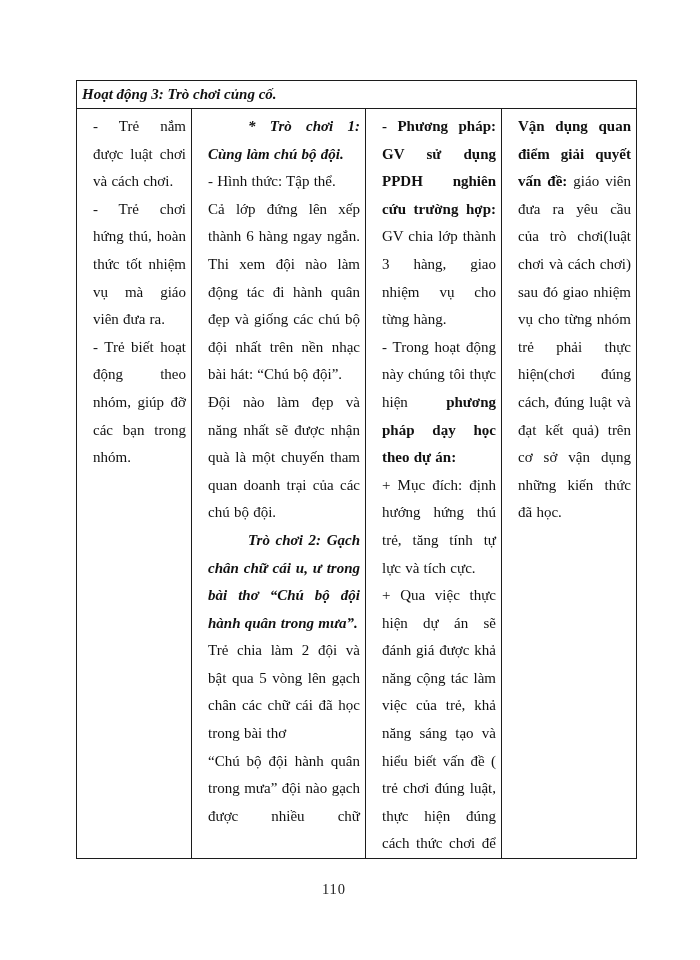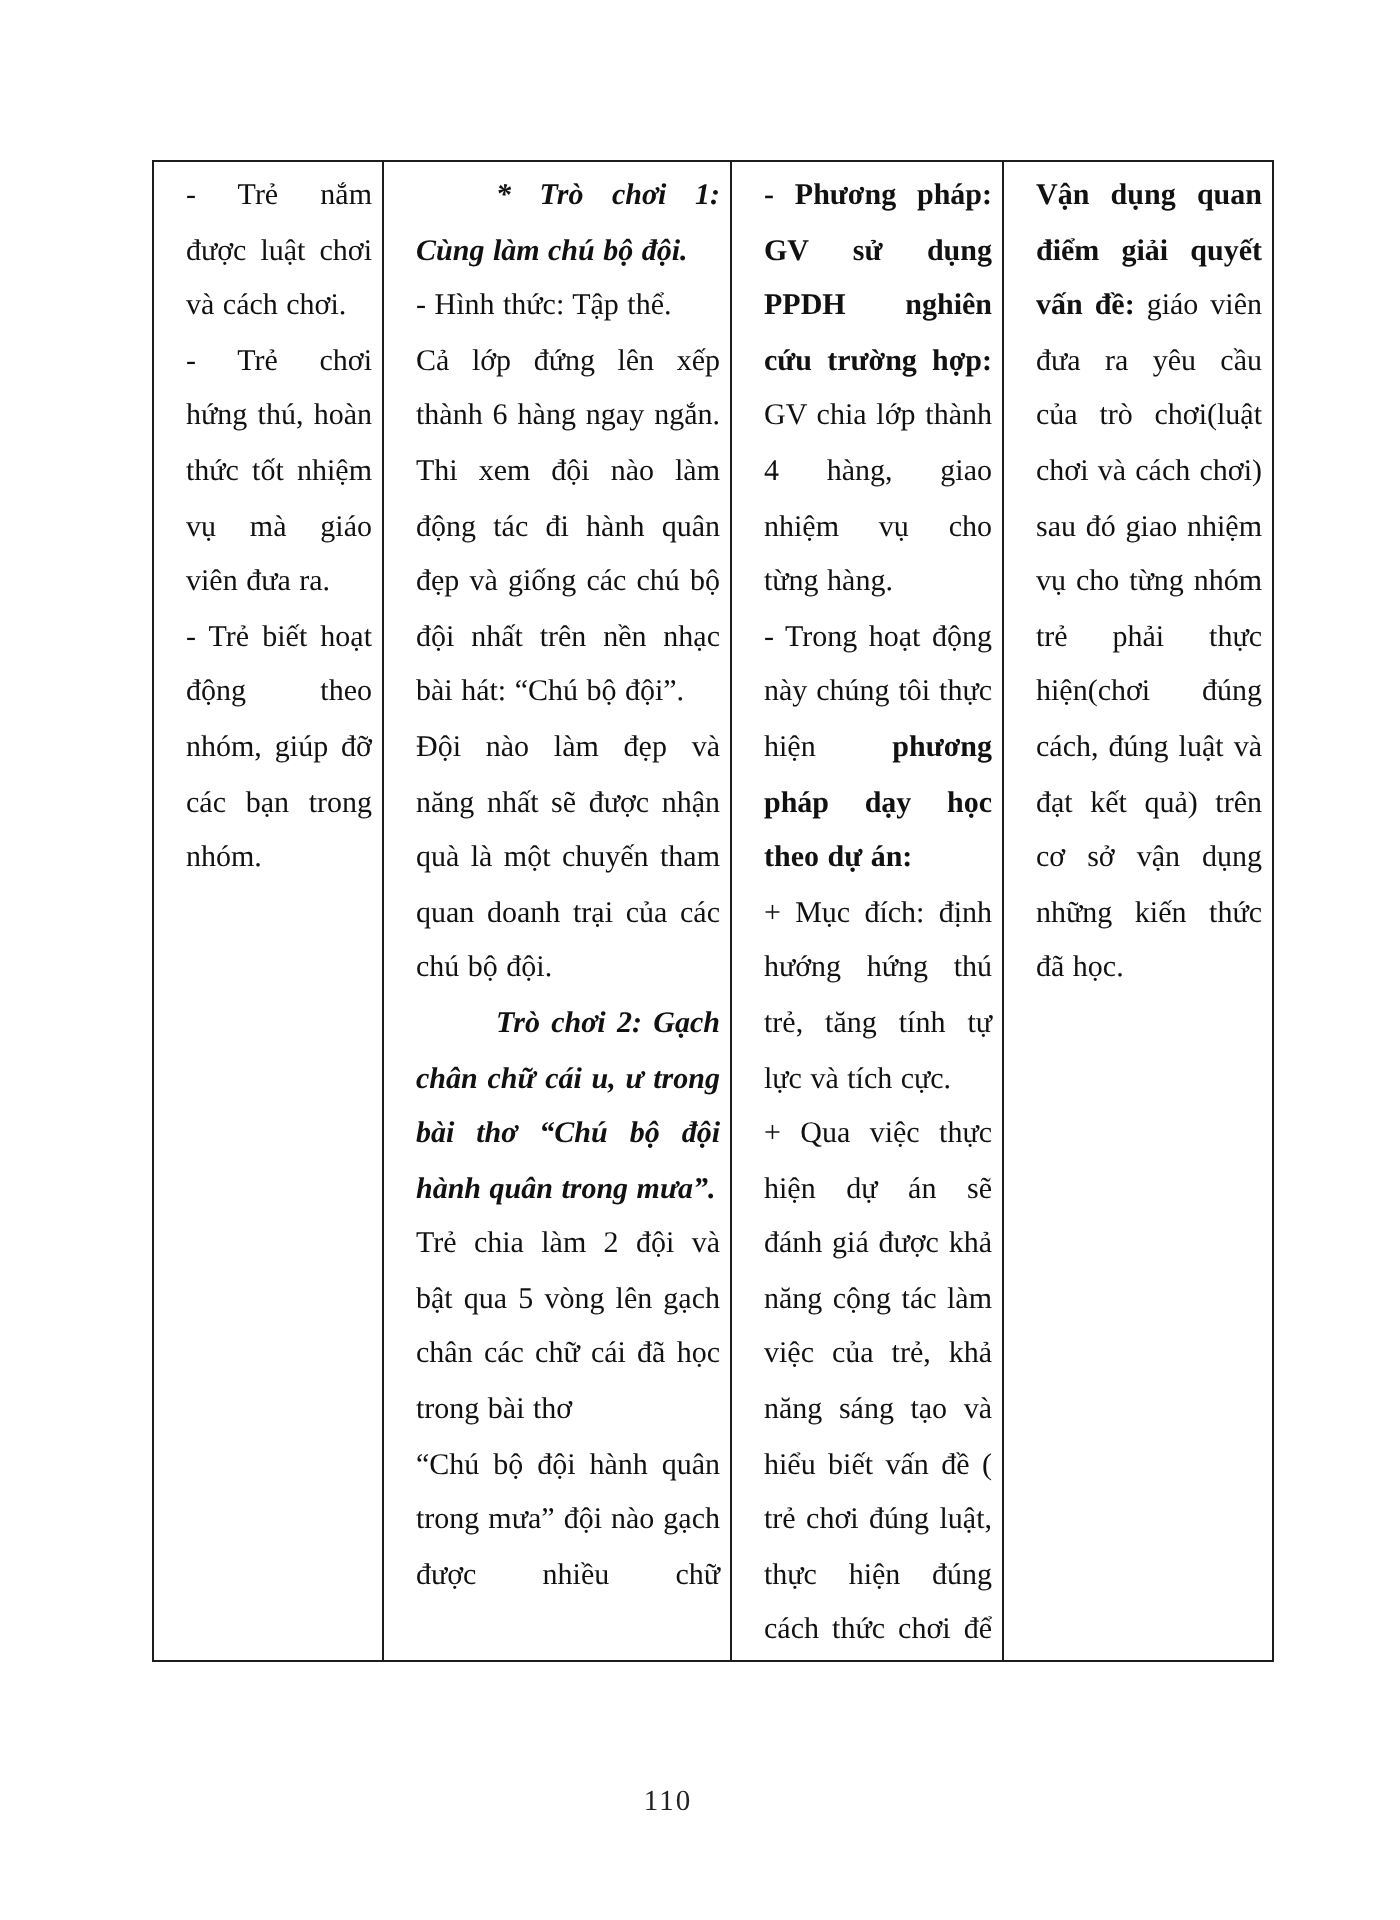--- a/index.html
+++ b/index.html
@@ -46,51 +46,53 @@
   .par span.i { font-style: italic; margin-left: 40px; }
   .par.jl { text-align-last: justify; }
   .page-number {
     position: absolute;
     left: 0; top: 881px;
     width: 668px;
     text-align: center;
     font-size: 14.5px;
     letter-spacing: 1px;
     color: #222222;
-    margin-top: 12px;
   }
 </style>
 </head>
 <body>
 
 <table class="doc-table">
   <colgroup>
     <col style="width:115px">
     <col style="width:174px">
     <col style="width:136px">
     <col style="width:135px">
   </colgroup>
   <tbody>
+    <tr>
+      <td class="header-cell" colspan="4">Hoạt động 3: Trò chơi củng cố.</td>
+    </tr>
     <tr>
       <td class="body-cell">
           <p class="par"><span>- Trẻ nắm được luật chơi và cách chơi.</span></p>
           <p class="par"><span>- Trẻ chơi hứng thú, hoàn thức tốt nhiệm vụ mà giáo viên đưa ra.</span></p>
           <p class="par"><span>- Trẻ biết hoạt động theo nhóm, giúp đỡ các bạn trong nhóm.</span></p>
         </td>
       <td class="body-cell">
           <p class="par"><span class="b i">* Trò chơi 1: Cùng làm chú bộ đội.</span></p>
           <p class="par"><span>- Hình thức: Tập thể.</span></p>
           <p class="par"><span>Cả lớp đứng lên xếp thành 6 hàng ngay ngắn. Thi xem đội nào làm động tác đi hành quân đẹp và giống các chú bộ đội nhất trên nền nhạc bài hát: “Chú bộ đội”.</span></p>
           <p class="par"><span>Đội nào làm đẹp và năng nhất sẽ được nhận quà là một chuyến tham quan doanh trại của các chú bộ đội.</span></p>
           <p class="par"><span class="b i">Trò chơi 2: Gạch chân chữ cái u, ư trong bài thơ “Chú bộ đội hành quân trong mưa”.</span></p>
           <p class="par"><span>Trẻ chia làm 2 đội và bật qua 5 vòng lên gạch chân các chữ cái đã học trong bài thơ</span></p>
           <p class="par jl"><span>“Chú bộ đội hành quân trong mưa” đội nào gạch được nhiều chữ</span></p>
         </td>
       <td class="body-cell">
-          <p class="par"><span class="b">- Phương pháp: GV sử dụng PPDH nghiên cứu trường hợp:</span><span> GV chia lớp thành 4 hàng, giao nhiệm vụ cho từng hàng.</span></p>
+          <p class="par"><span class="b">- Phương pháp: GV sử dụng PPDH nghiên cứu trường hợp:</span><span> GV chia lớp thành 3 hàng, giao nhiệm vụ cho từng hàng.</span></p>
           <p class="par"><span>- Trong hoạt động này chúng tôi thực hiện </span><span class="b">phương pháp dạy học theo dự án:</span></p>
           <p class="par"><span>+ Mục đích: định hướng hứng thú trẻ, tăng tính tự lực và tích cực.</span></p>
           <p class="par jl"><span>+ Qua việc thực hiện dự án sẽ đánh giá được khả năng cộng tác làm việc của trẻ, khả năng sáng tạo và hiểu biết vấn đề ( trẻ chơi đúng luật, thực hiện đúng cách thức chơi để</span></p>
         </td>
       <td class="body-cell">
           <p class="par"><span class="b">Vận dụng quan điểm giải quyết vấn đề:</span><span> giáo viên đưa ra yêu cầu của trò chơi(luật chơi và cách chơi) sau đó giao nhiệm vụ cho từng nhóm trẻ phải thực hiện(chơi đúng cách, đúng luật và đạt kết quả) trên cơ sở vận dụng những kiến thức đã học.</span></p>
         </td>
     </tr>
   </tbody>
 </table>

